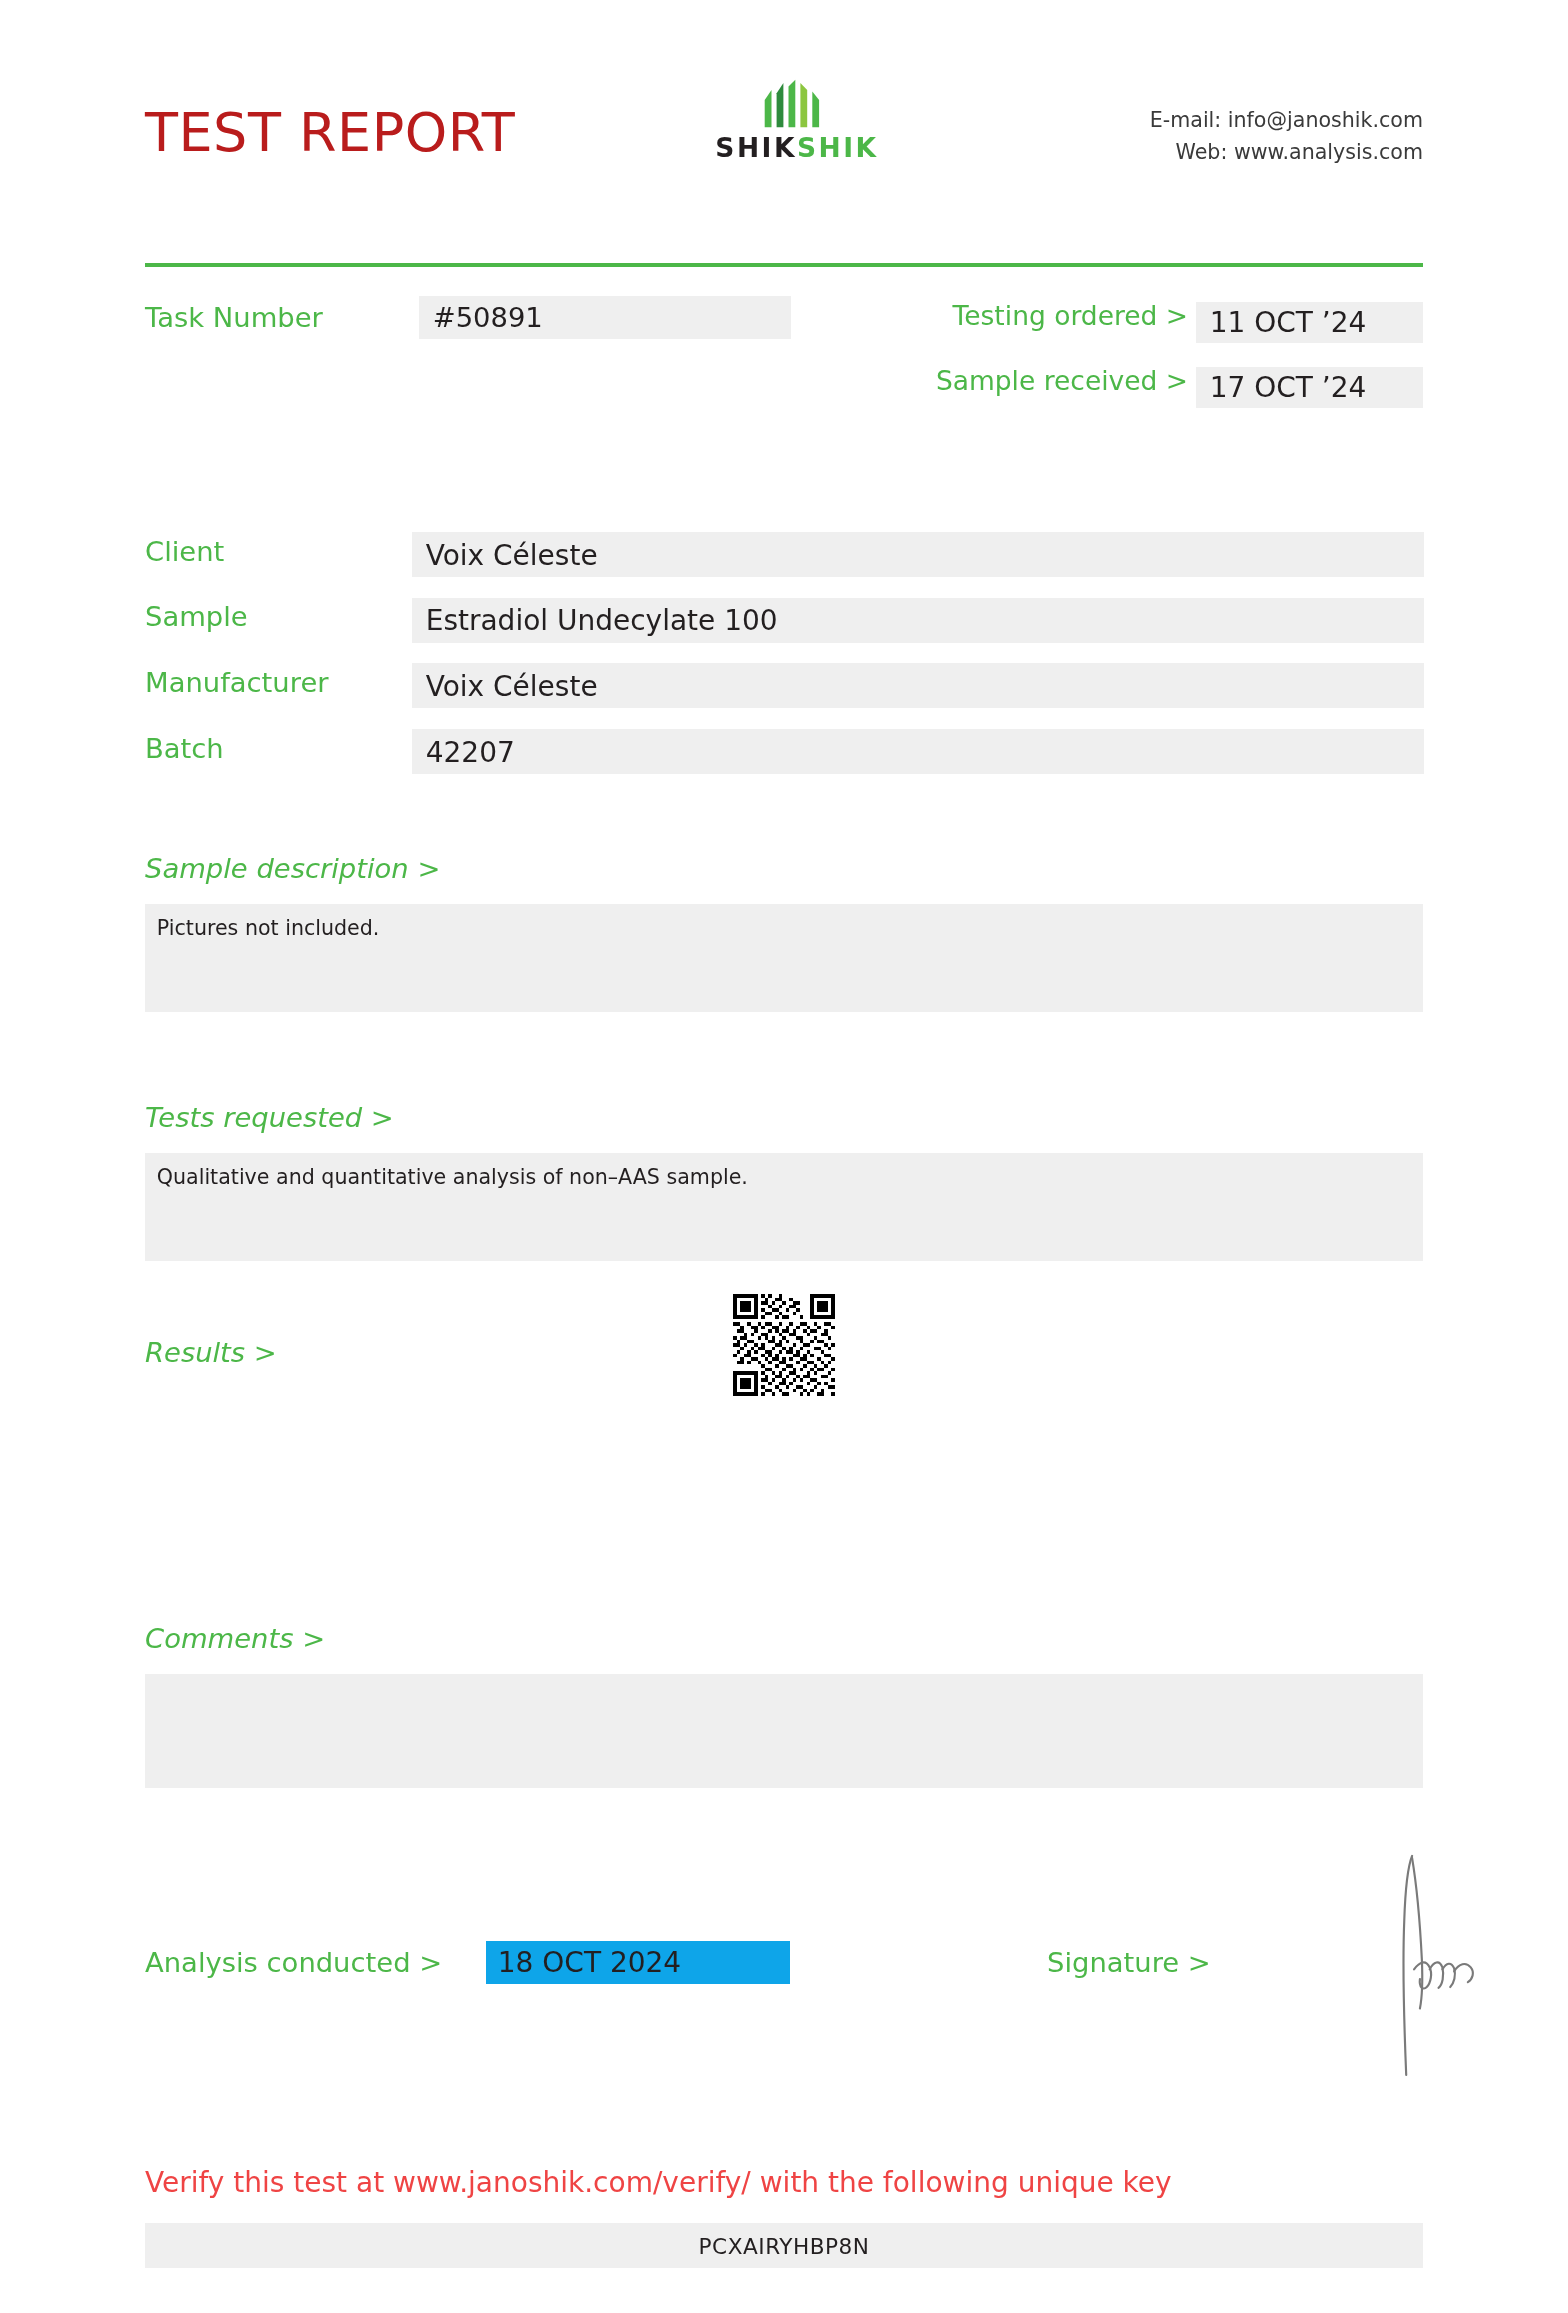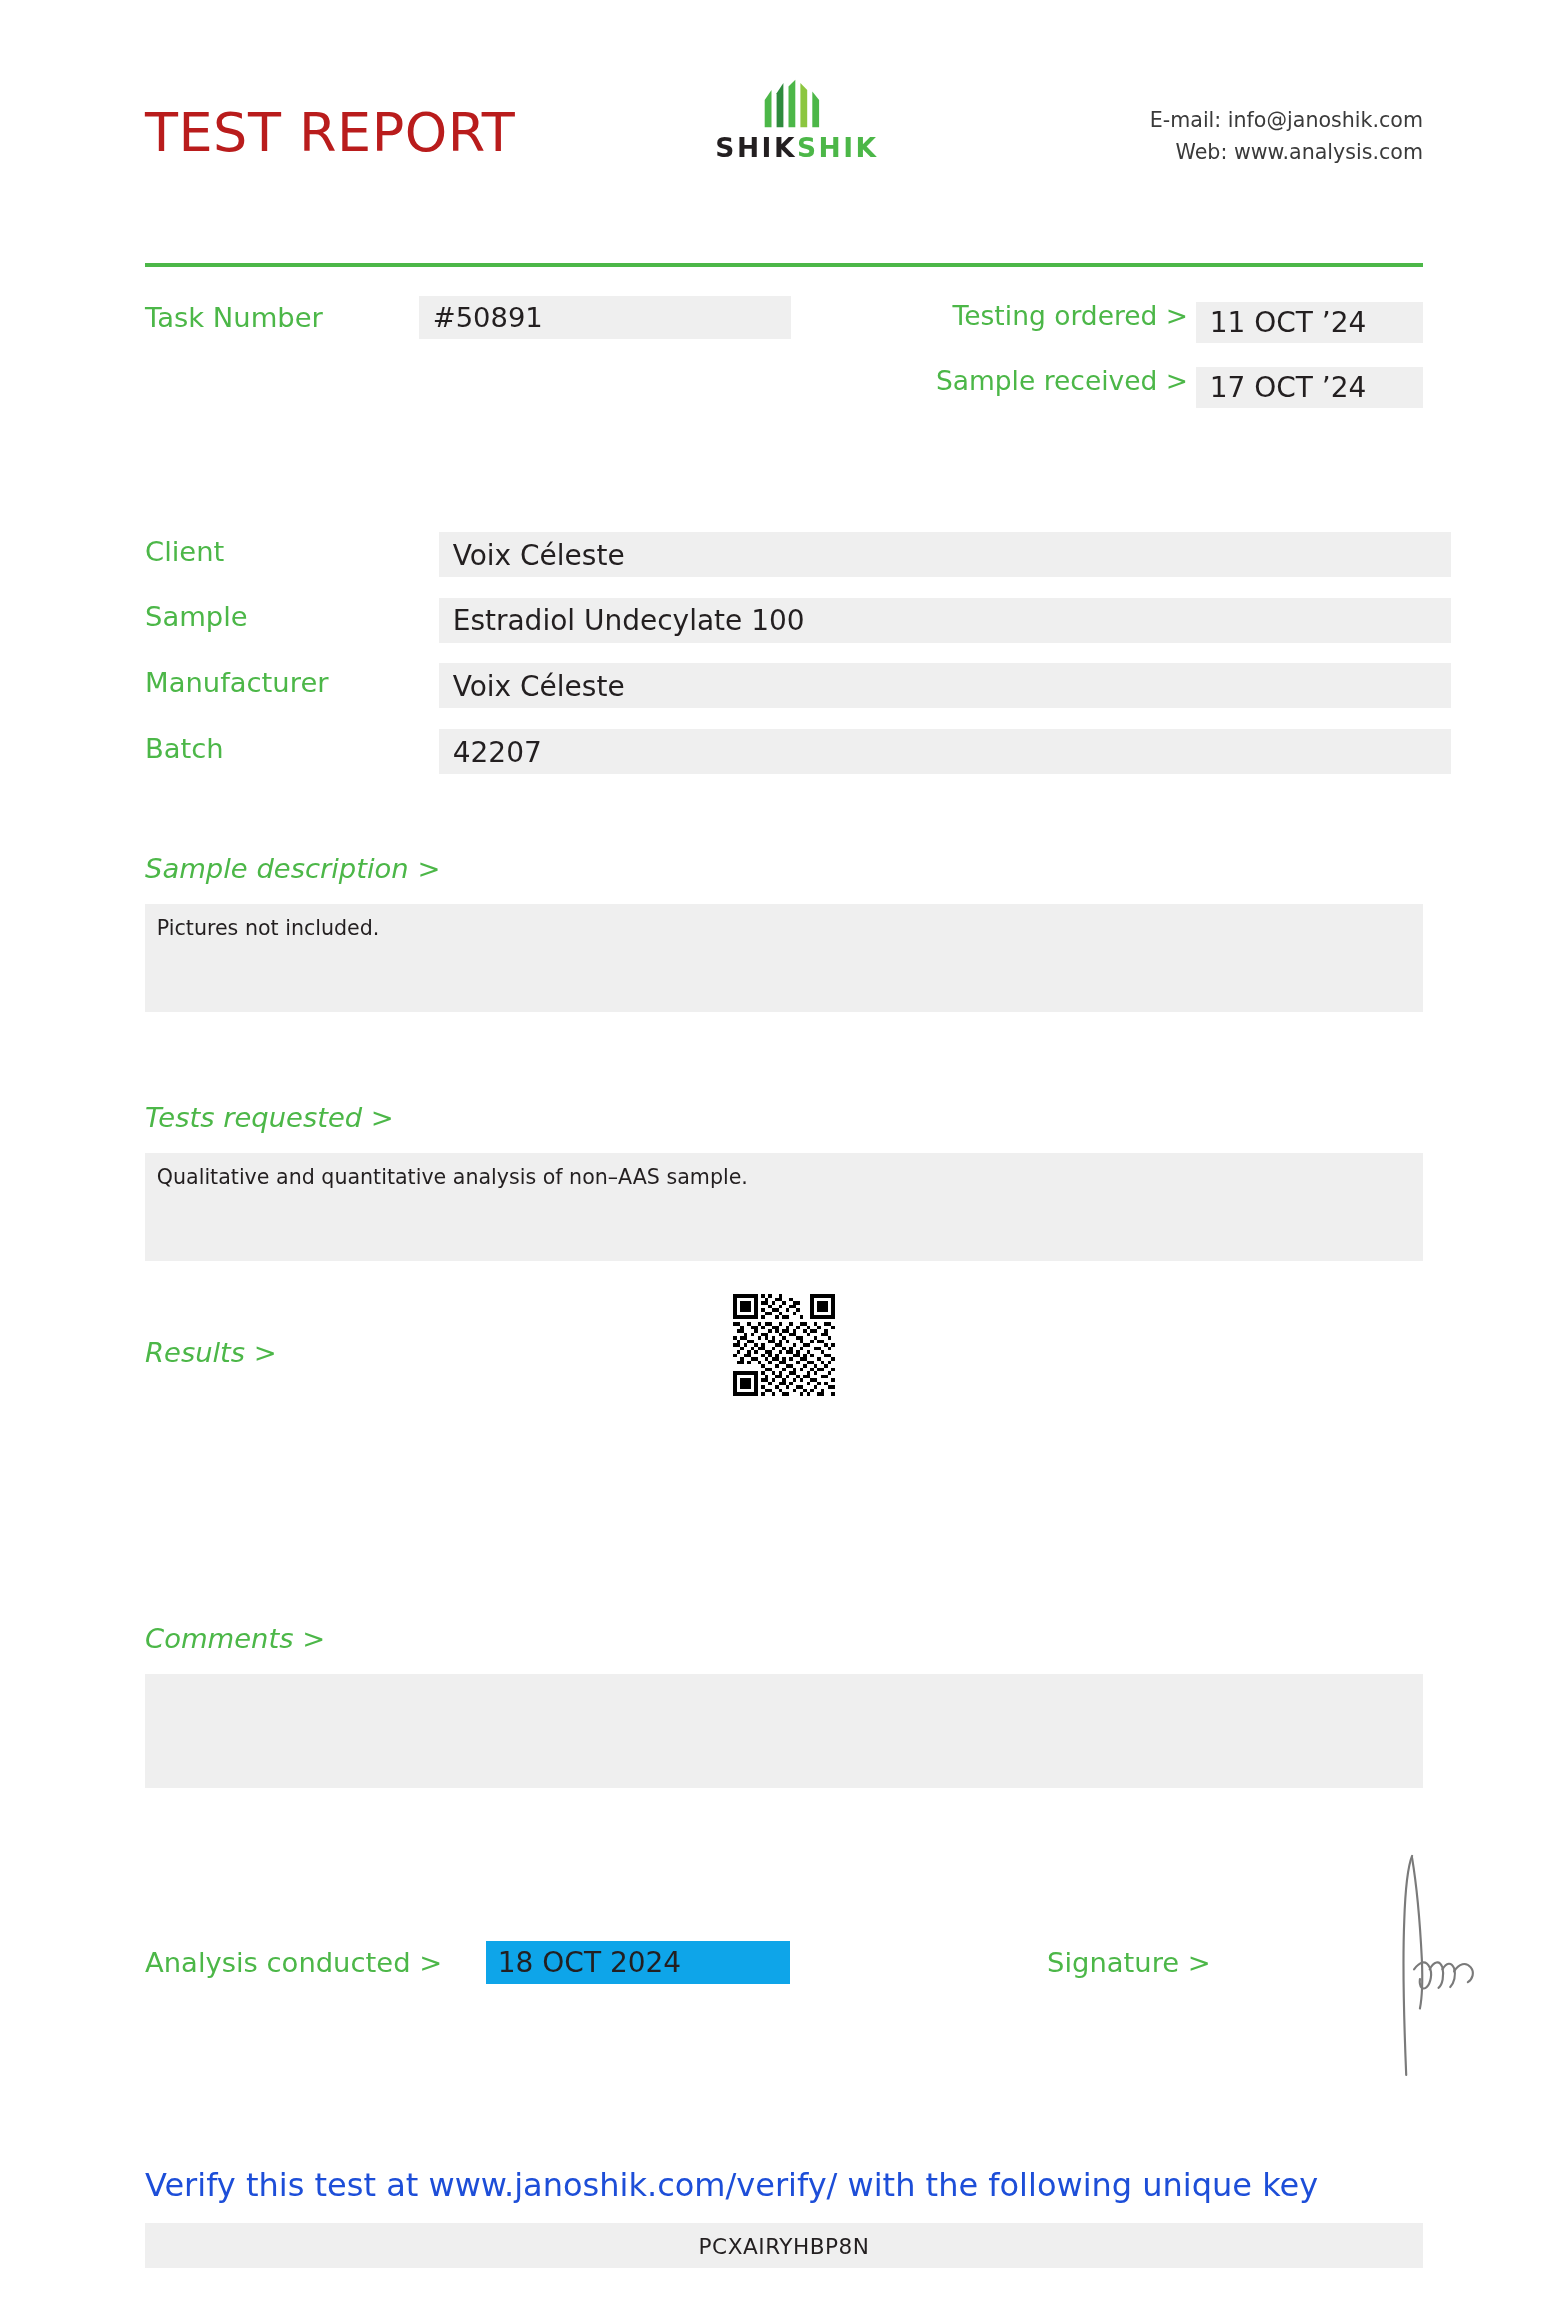--- a/index.html
+++ b/index.html
@@ -159,21 +159,20 @@
   }
   .info-value {
     position: absolute;
     left: 267px; top: 0;
     width: 1012px;
     height: 45px;
     background: #efefef;
     font-size: 28px;
     padding: 6.9px 0 0 13.7px;
     box-sizing: border-box;
-    margin-left: 27px;
   }
 
   
   .section-title {
     position: absolute;
     left: 0;
     font-size: 27.4px;
     color: #4cb748;
     font-style: italic;
   }
@@ -257,22 +256,22 @@
     top: 1852px;
     width: 147px;
     height: 225px;
   }
 
   .verify {
     position: absolute;
     left: 0;
     top: 2166px;
     width: 1278px;
-    font-size: 32px;
-    color: #1d4ed8;
+    font-size: 28px;
+    color: #ef4444;
     white-space: nowrap;
   }
   .key-box {
     position: absolute;
     left: 0;
     top: 2223px;
     width: 1278px;
     height: 45px;
     background: #efefef;
     font-size: 21.6px;

